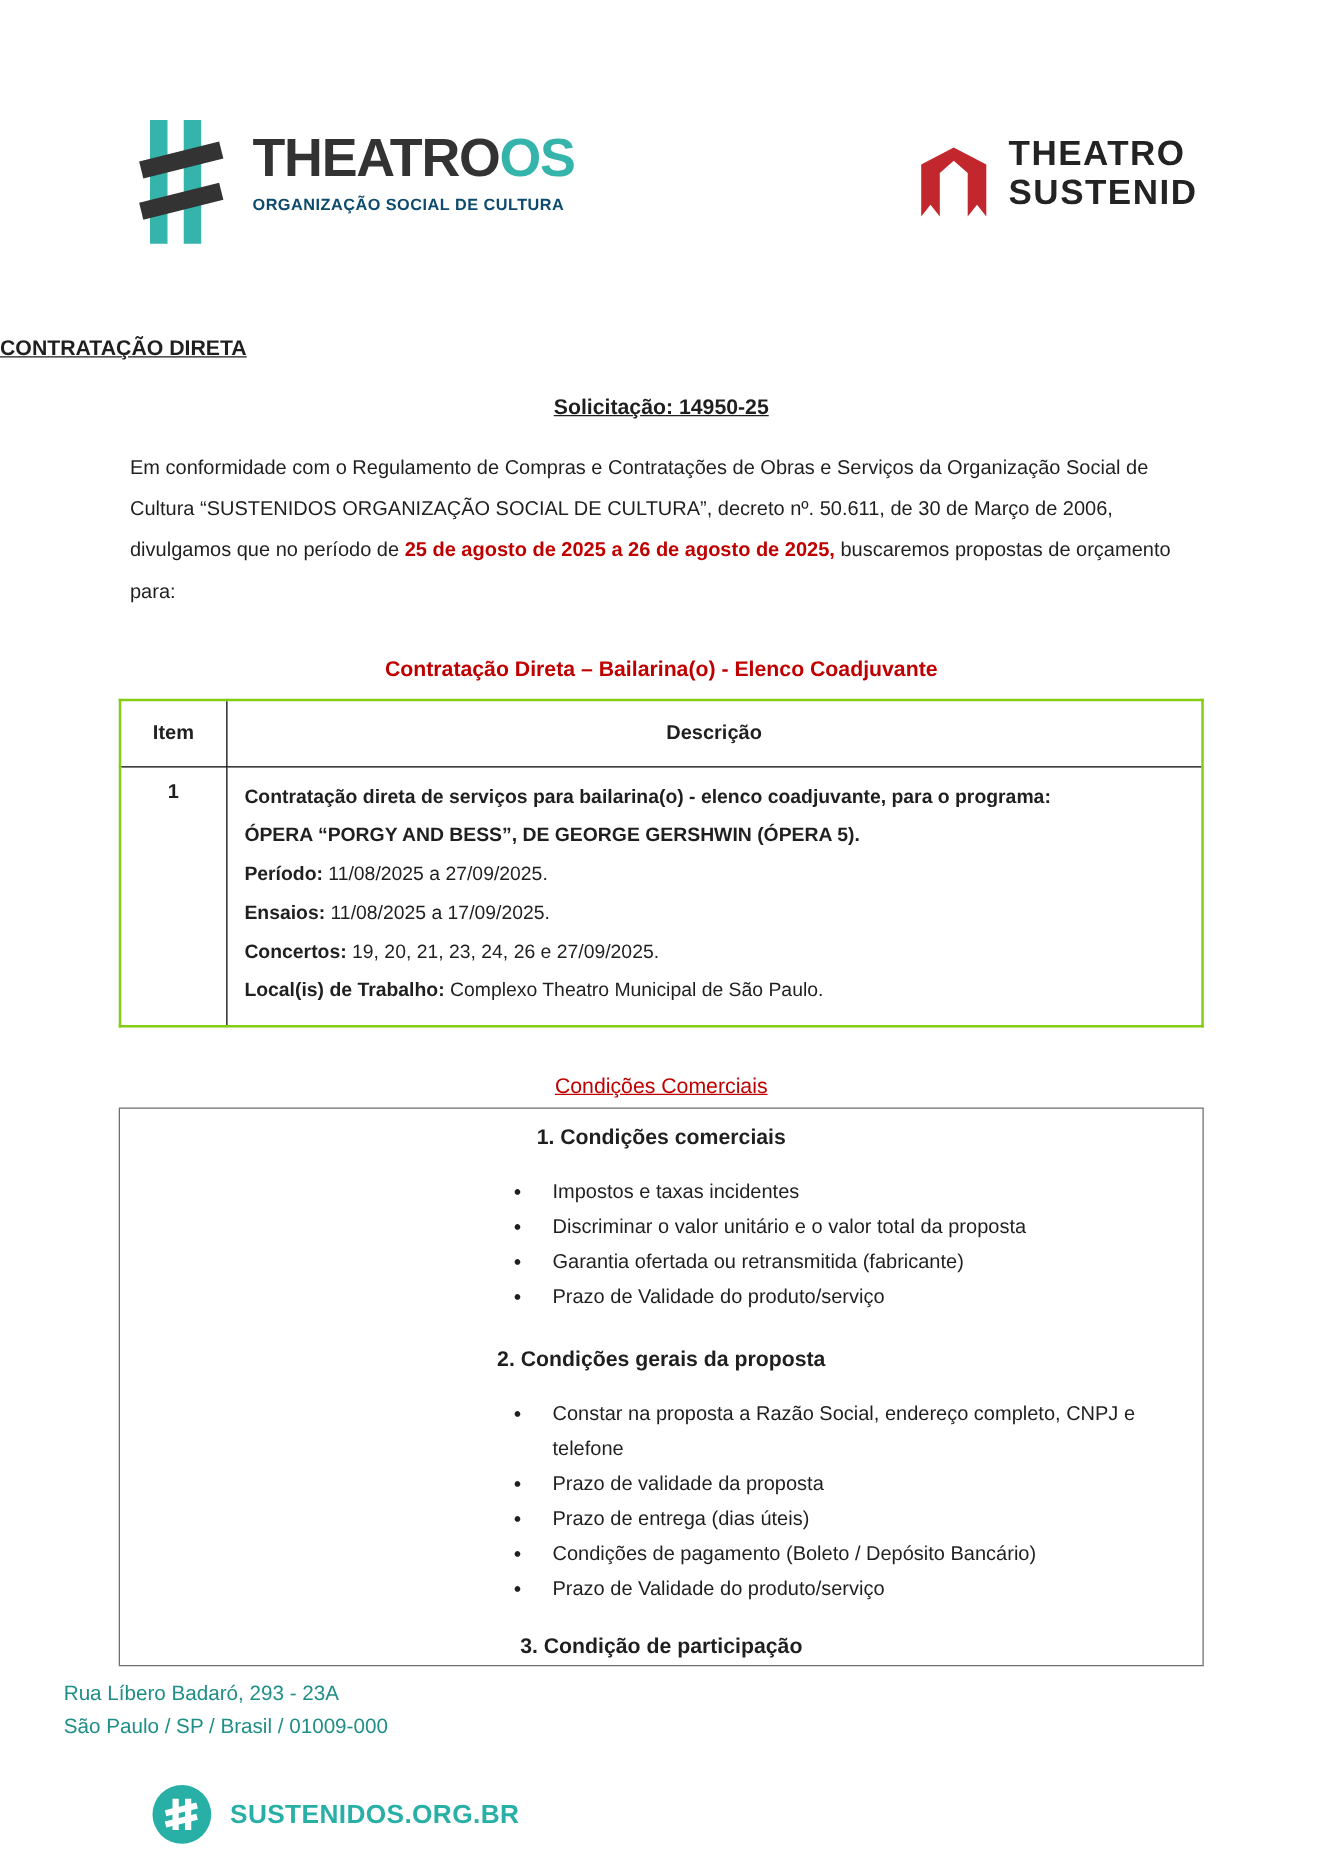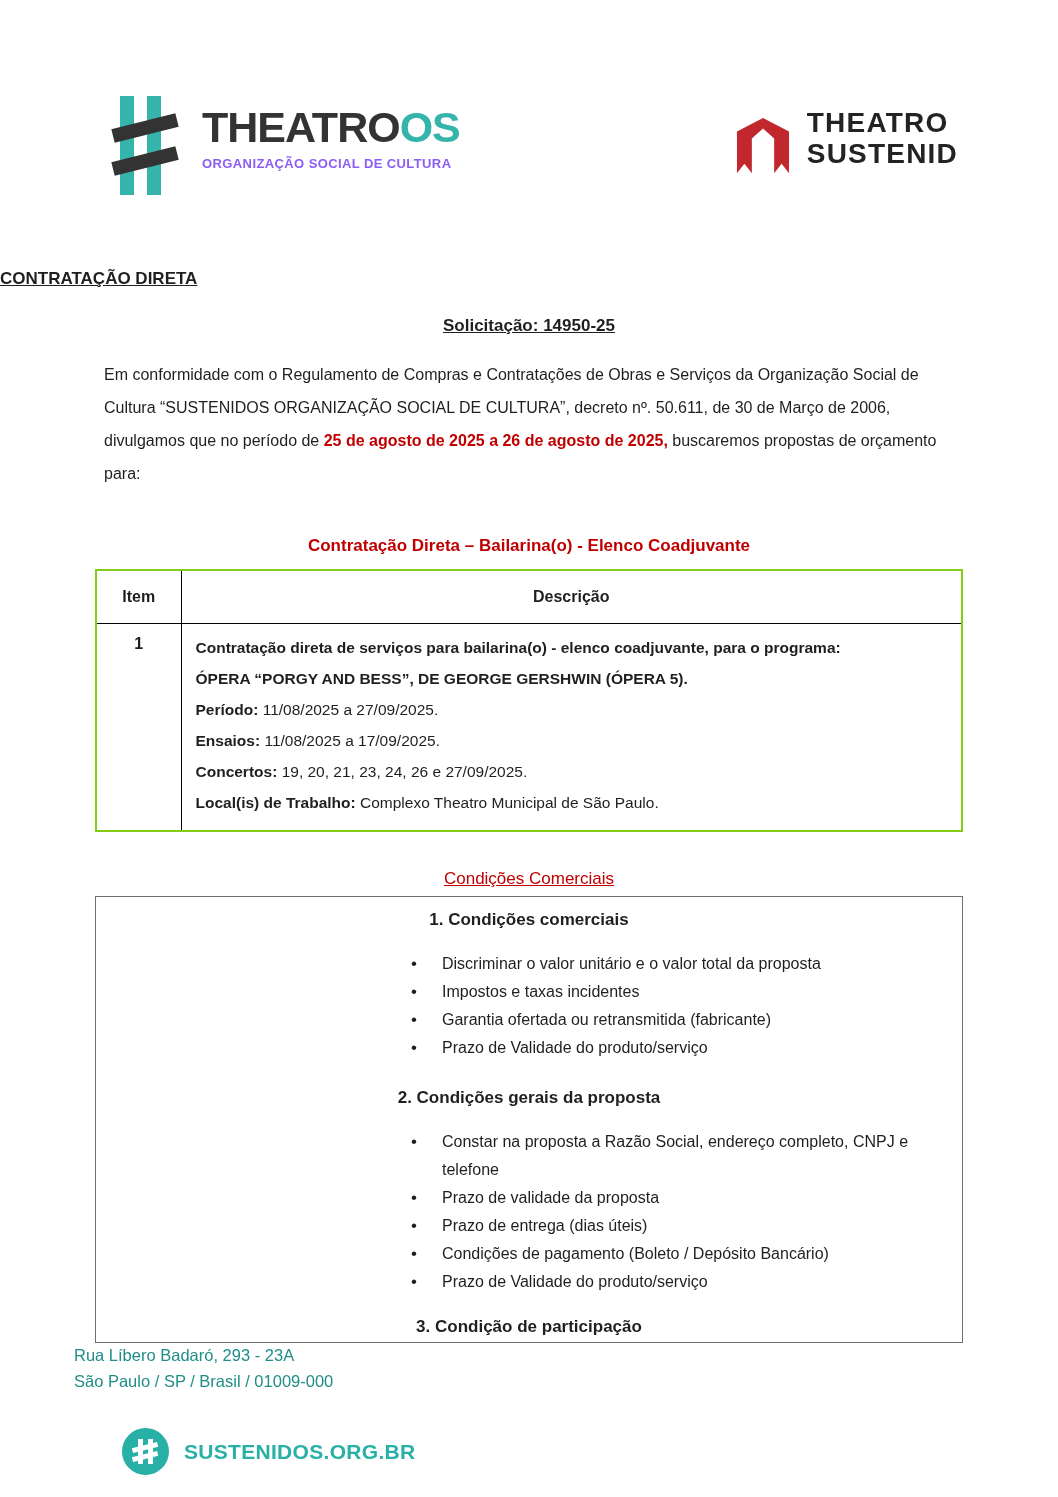--- a/index.html
+++ b/index.html
@@ -12,52 +12,52 @@
   .logos{display:flex;justify-content:space-between;align-items:flex-start;padding:93px 100px 0 112px;}
   .sus-logo{display:flex;gap:16px;}
   .hash{position:relative;width:74px;height:106px;}
   .hash .vbar{position:absolute;top:3px;width:14px;height:99px;background:#35b4ab;}
   .hash .v1{left:8px}.hash .v2{left:35px}
   .hash .dbar{position:absolute;left:0;width:66px;height:14px;background:#333333;transform:rotate(-14deg);}
   .hash .d1{top:28px}.hash .d2{top:61px}
   .sus-text{padding-top:13px;}
   .sus-name{font-size:43px;font-weight:bold;color:#333333;letter-spacing:-1px;line-height:1;white-space:nowrap;}
   .sus-name .teal{color:#35b4ab;}
-  .sus-tag{font-size:13px;font-weight:bold;color:#8b5cf6;margin-top:7px;letter-spacing:.4px;white-space:nowrap;}
+  .sus-tag{font-size:13px;font-weight:bold;color:#0c4a6e;margin-top:7px;letter-spacing:.4px;white-space:nowrap;}
   .tm-logo{display:flex;gap:13px;align-items:flex-start;padding-top:10px;}
   .tm-icon{width:62px;height:82px;}
   .tm-text{font-size:28px;font-weight:bold;color:#232323;letter-spacing:1.2px;line-height:1.12;padding-top:4px;}
   
   .doc-title{text-align:left;margin-top:70px;font-size:17px;font-weight:bold;text-decoration:underline;}
   .doc-sub{text-align:center;margin-top:27px;font-size:17px;font-weight:bold;text-decoration:underline;}
   
   .intro{margin:22px 90px 0 104px;font-size:16px;line-height:33px;}
   .intro .red{color:#c00000;font-weight:bold;}
   
-  .section-title{text-align:center;margin-top:46px;font-size:17px;font-weight:bold;color:#c00000;}
+  .section-title{text-align:center;margin-top:36px;font-size:17px;font-weight:bold;color:#c00000;}
   .spec-label{text-align:center;margin-top:20px;font-size:16px;font-weight:bold;}
   
   table.spec{border-collapse:collapse;margin:13px auto 0;width:868px;border:2px solid #84cc16;table-layout:fixed;}
   table.spec th,table.spec td{border:1px solid #000;}
   table.spec th{font-size:16px;font-weight:bold;padding:17px 4px;}
   td.item-cell{text-align:center;vertical-align:top;padding-top:11px;font-weight:bold;font-size:16px;}
   td.desc-cell{padding:8px 14px 12px;font-size:15.5px;line-height:31px;vertical-align:top;}
   td.desc-cell .b{font-weight:bold;}
   
   .cc-title{text-align:center;margin-top:37px;font-size:17px;font-weight:normal;color:#c00000;text-decoration:underline;}
   .box2{width:868px;height:447px;margin:7px auto 0;border:1px solid #6e6e6e;box-sizing:border-box;overflow:hidden;}
   .box2 .bh{text-align:center;font-size:17px;font-weight:bold;margin:0;}
   .bh-1{padding-top:13px;}
   .bh-2{margin-top:26px !important;}
   .bh-3{margin-top:21px !important;}
   ul.blist{list-style:none;margin:20px 0 0 0;padding:0 10px 0 313px;}
   ul.blist li{position:relative;padding-left:33px;font-size:16px;line-height:28px;}
   ul.blist li::before{content:"\2022";position:absolute;left:2px;font-size:17px;}
   
-  .footer-addr{position:absolute;left:74px;top:1342px;font-size:16.5px;line-height:26px;color:#1f8e87;}
+  .footer-addr{position:absolute;left:51px;top:1342px;font-size:16.5px;line-height:26px;color:#1f8e87;}
   .footer-brand{position:absolute;left:122px;top:1428px;display:flex;align-items:center;gap:15px;}
   .fcircle{position:relative;width:47px;height:47px;border-radius:50%;background:#29b0a6;}
   .fcircle .fv{position:absolute;top:11px;width:4.5px;height:25px;background:#fff;}
   .fcircle .fv1{left:16px}.fcircle .fv2{left:26px}
   .fcircle .fd{position:absolute;left:10px;width:26px;height:4.5px;background:#fff;transform:rotate(-14deg);}
   .fcircle .fd1{top:17px}.fcircle .fd2{top:26px}
   .fsite{font-size:21px;font-weight:bold;color:#29b0a6;letter-spacing:.3px;}
 </style>
 </head>
 <body>
@@ -119,22 +119,22 @@
         </td>
       </tr>
     </tbody>
   </table>
 
   <div class="cc-title">Condições Comerciais</div>
 
   <div class="box2">
     <h4 class="bh bh-1">1. Condições comerciais</h4>
     <ul class="blist">
+      <li>Impostos e taxas incidentes</li>
       <li>Discriminar o valor unitário e o valor total da proposta</li>
-      <li>Impostos e taxas incidentes</li>
       <li>Garantia ofertada ou retransmitida (fabricante)</li>
       <li>Prazo de Validade do produto/serviço</li>
     </ul>
 
     <h4 class="bh bh-2">2. Condições gerais da proposta</h4>
     <ul class="blist">
       <li>Constar na proposta a Razão Social, endereço completo, CNPJ e telefone</li>
       <li>Prazo de validade da proposta</li>
       <li>Prazo de entrega (dias úteis)</li>
       <li>Condições de pagamento (Boleto / Depósito Bancário)</li>

